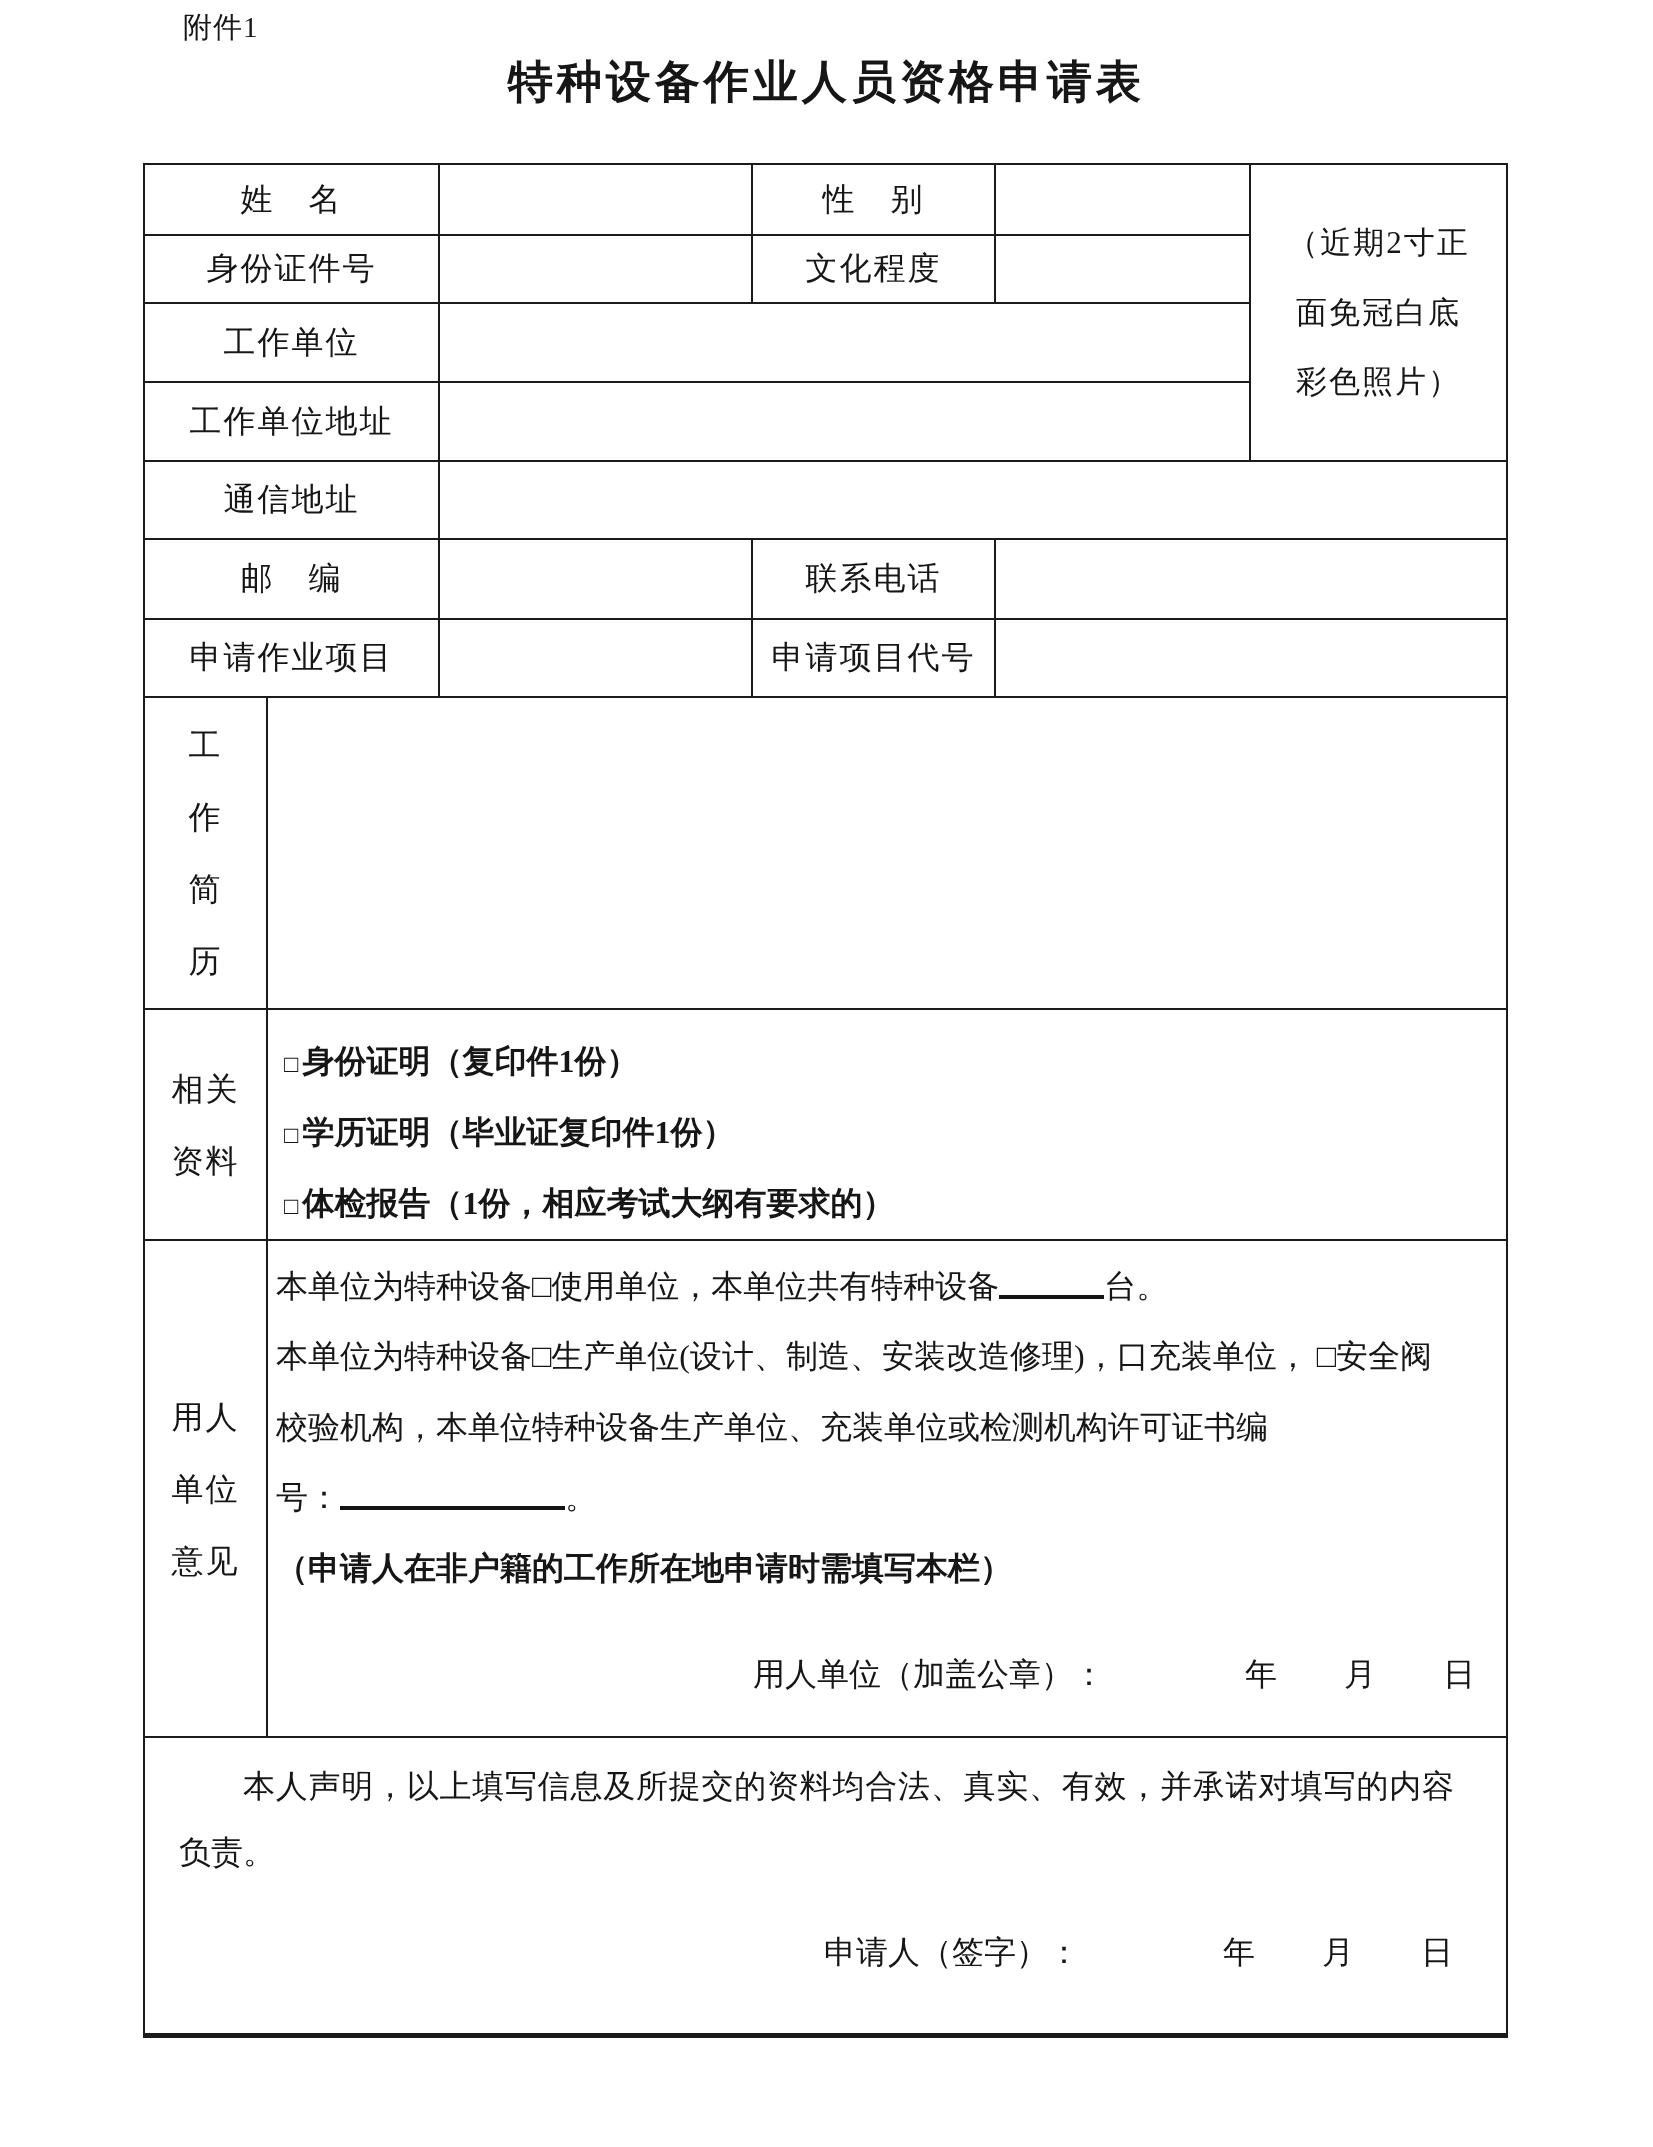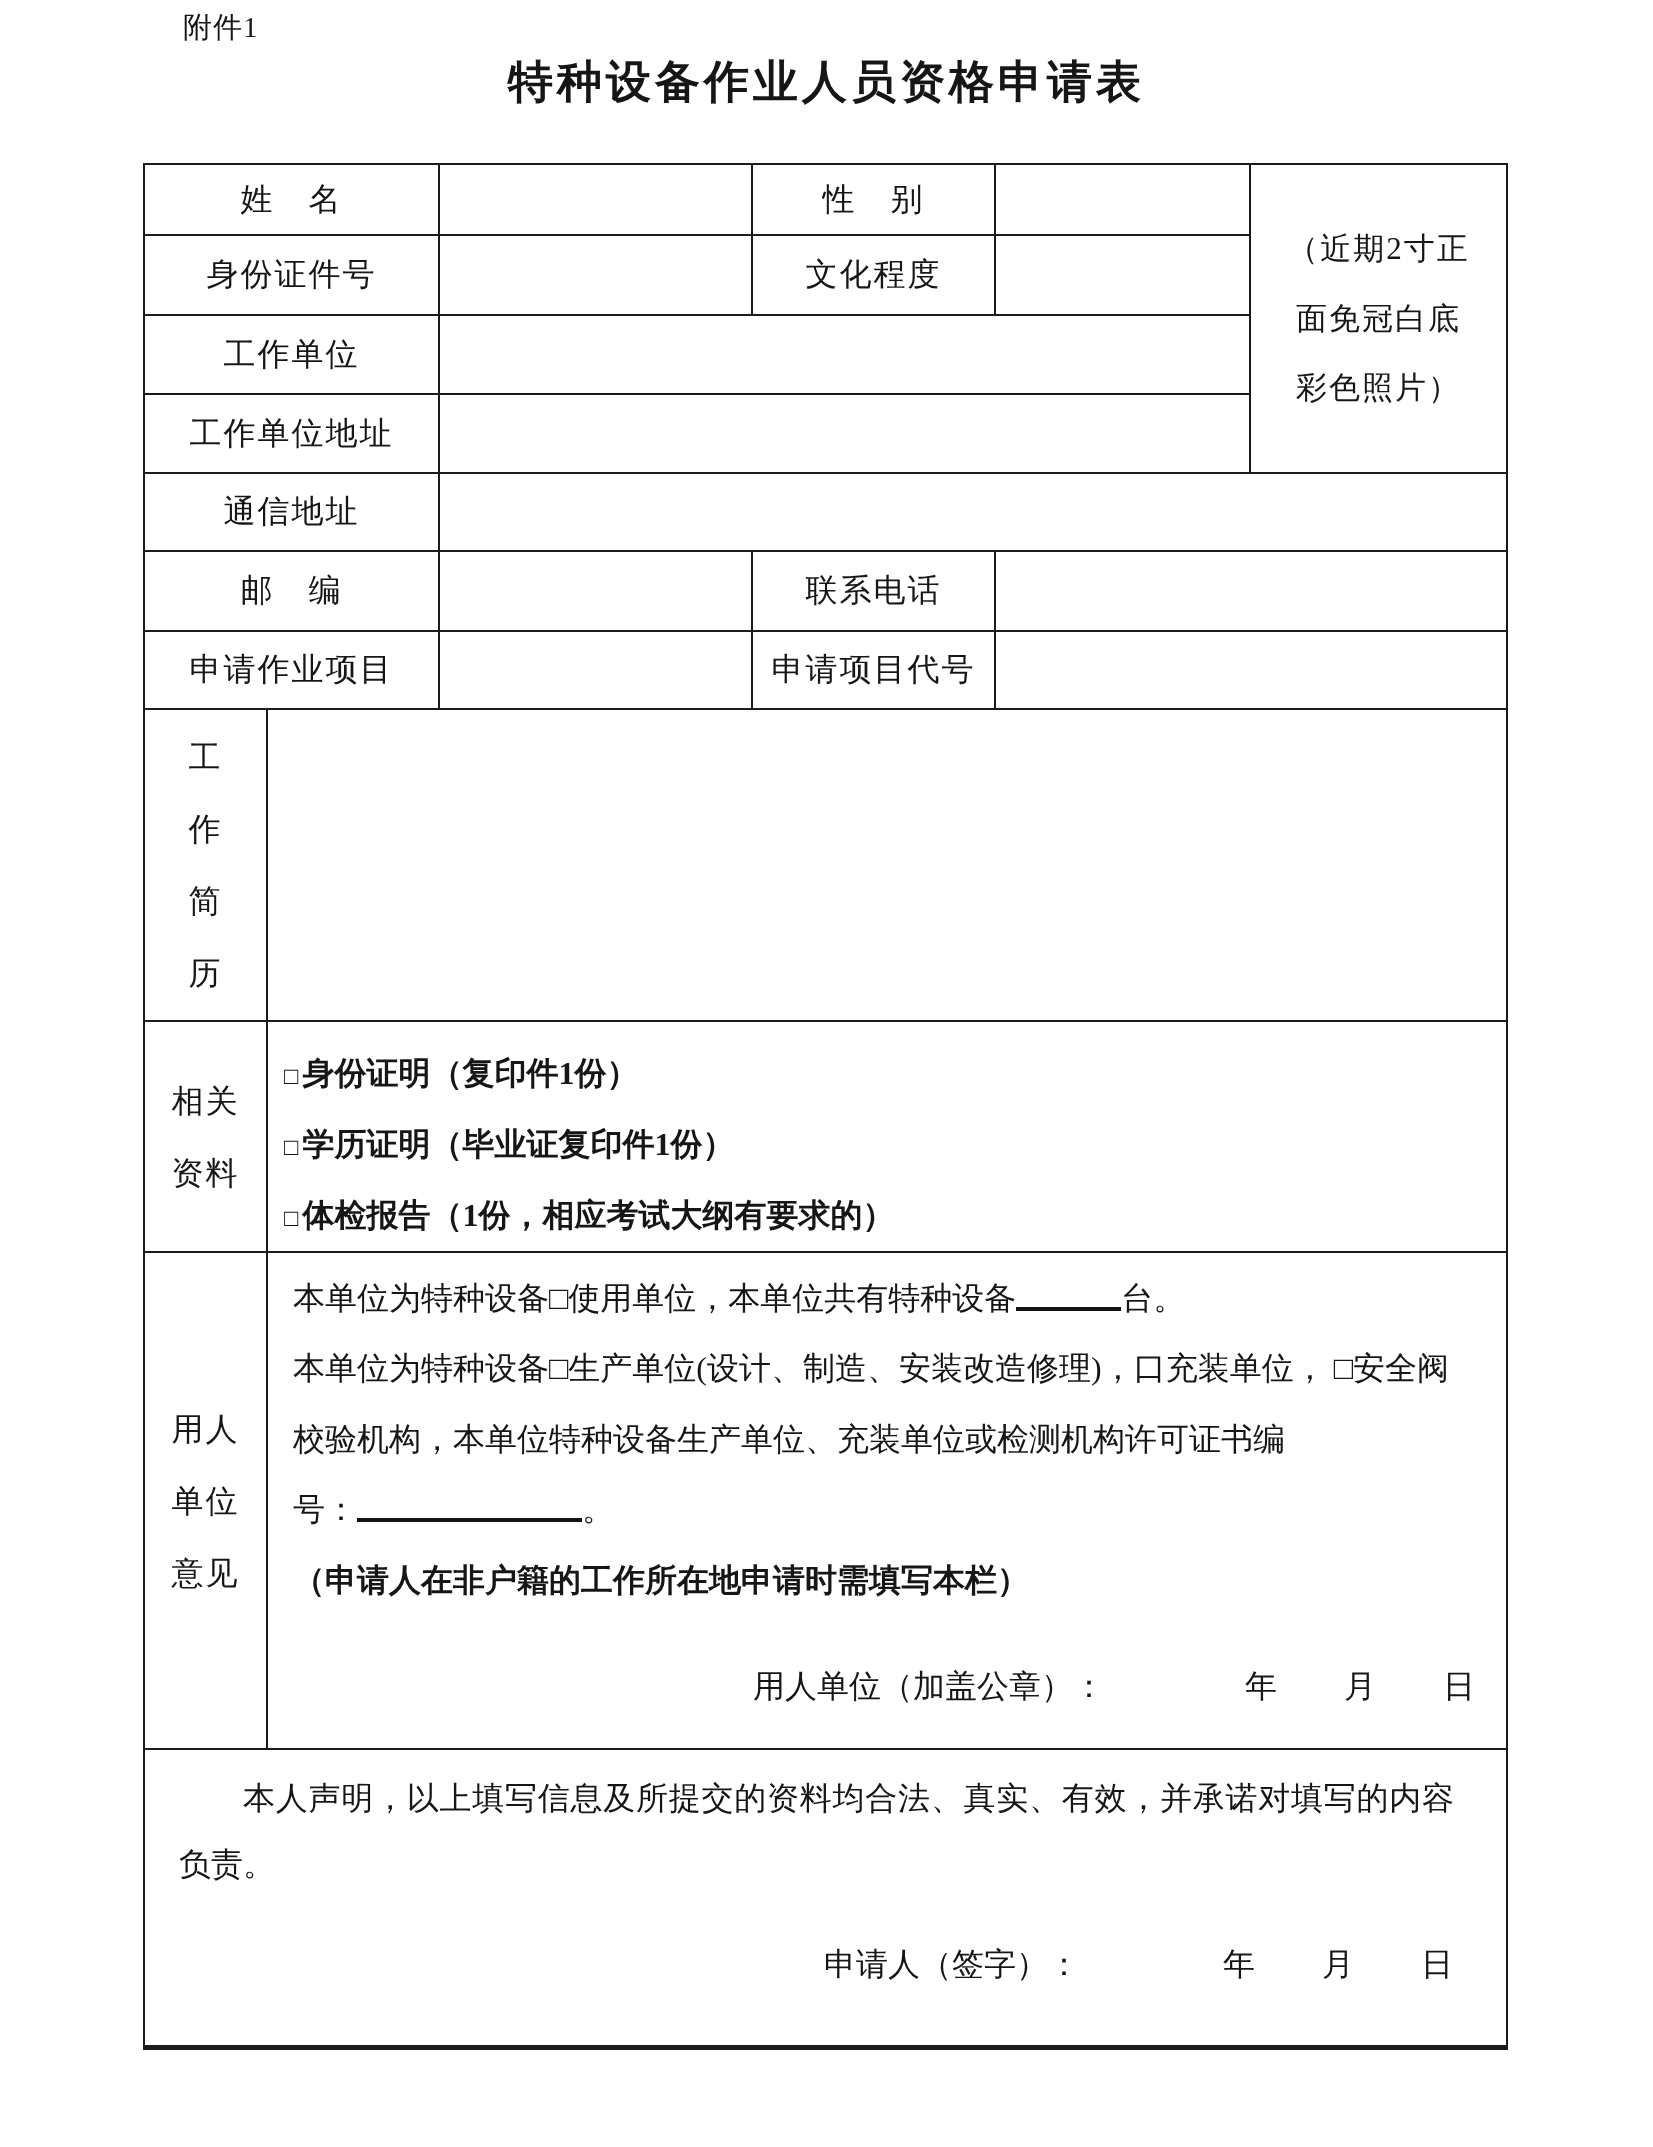--- a/index.html
+++ b/index.html
@@ -23,21 +23,21 @@
     font-weight:700;font-size:45px;letter-spacing:4px;
   }
   table.form{
     position:absolute;left:143px;top:163px;
     width:1363px;
     border-collapse:collapse;table-layout:fixed;
     border:2px solid #1b1b1b;
     border-bottom:5px solid #1b1b1b;
   }
   table.form td{border:2px solid #1b1b1b;padding:0;}
-  tr.r1{height:71px} tr.r2{height:80px} tr.r3{height:79px} tr.r4{height:79px}
+  tr.r1{height:71px} tr.r2{height:68px} tr.r3{height:79px} tr.r4{height:79px}
   tr.r5{height:78px} tr.r6{height:80px} tr.r7{height:78px}
   tr.r8{height:312px} tr.r9{height:215px} tr.r10{height:497px} tr.r11{height:298px}
 
   td.lbl{
     text-align:center;vertical-align:middle;
     font-size:32px;letter-spacing:2px;
   }
   td.val{background:#fff;}
   td.photo-cell{
     vertical-align:middle;text-align:center;
@@ -47,21 +47,21 @@
 
   td.vlabel{text-align:center;vertical-align:middle;font-size:32px;}
   td.vlabel .vchar{line-height:2.25;letter-spacing:2px;}
 
   td.content-cell{vertical-align:top;font-size:32px;}
 
   .docs-wrap{padding:16px 10px 0 16px;font-weight:bold;}
   .doc-item{line-height:2.22;white-space:nowrap;}
   .cb{font-size:24px;margin-right:4px;}
 
-  .emp-body{padding:10px 10px 0 25px;}
+  .emp-body{padding:10px 10px 0 8px;}
   .emp-line{line-height:2.2;white-space:nowrap;}
   .emp-bold{line-height:2.2;font-weight:700;white-space:nowrap;}
   .blank-line{
     display:inline-block;height:32px;
     border-bottom:4px solid #141414;
     vertical-align:-2px;
   }
   .blank-units{width:105px;}
   .blank-license{width:225px;}
 

